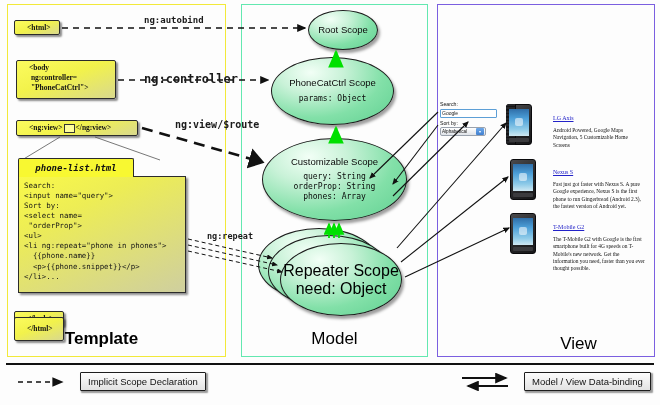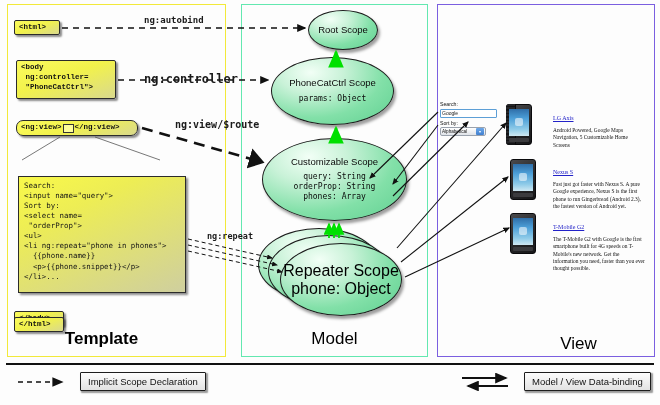--- a/index.html
+++ b/index.html
@@ -44,33 +44,33 @@
   #label-view     { left: 437px; top: 334px; width: 187px; padding-left: 48px; }
 
   
   .ybox {
     position: absolute;
     box-sizing: border-box;
     background: linear-gradient(160deg,#fbfb5e 0%, #f2f24b 45%, #d9d98e 100%);
     border: 1.2px solid #2b2b2b;
     border-radius: 2px;
     box-shadow: 2px 2px 2px rgba(0,0,0,0.45);
-    font-family: Liberation Mono, monospace;
+    font-family: Liberation Serif, serif;
     font-weight: bold;
     font-size: 7.5px;
     color: #111;
-    padding: 2px 4px;
+    padding: 2px 12px;
     line-height: 1.32;
     white-space: pre;
   }
   #box-html   { left: 14px; top: 20px;  width: 46px;  height: 15px; display:flex; align-items:center; }
   #box-body   { left: 16px; top: 60px;  width: 100px; height: 39px; }
-  #box-ngview { left: 16px; top: 120px; width: 122px; height: 16px; display:flex; align-items:center;border-radius:7px; }
+  #box-ngview { left: 16px; top: 120px; width: 122px; height: 16px; display:flex; align-items:center; }
   #box-bodyend{ left: 14px; top: 290px; width: 50px;  height: 15px; display:flex; align-items:center;margin-top:21px; }
-  #box-htmlend{ left: 14px; top: 317px; width: 50px;  height: 15px; display:flex; align-items:center;text-align:right; }
+  #box-htmlend{ left: 14px; top: 317px; width: 50px;  height: 24px; display:flex; align-items:center;text-align:right; }
 
   .ngview-slot {
     display:inline-block;
     width: 9px; height: 7px;
     border: 1px solid #333;
     background: #fdfd9a;
     margin: 0 1px;
     vertical-align: middle;
   }
 
@@ -344,20 +344,21 @@
 
   <div class="ybox" id="box-body"><span>&lt;body
  ng:controller=
  "PhoneCatCtrl"&gt;</span></div>
 
   <div class="ybox" id="box-ngview">
     <span>&lt;ng:view&gt;</span><span class="ngview-slot"></span><span>&lt;/ng:view&gt;</span>
   </div>
 
   <div id="callout">
+    <div id="callout-tab">phone-list.html</div>
     <div id="callout-body">Search:
 &lt;input name="query"&gt;
 Sort by:
 &lt;select name=
  "orderProp"&gt;
 &lt;ul&gt;
 &lt;li ng:repeat="phone in phones"&gt;
   {{phone.name}}
   &lt;p&gt;{{phone.snippet}}&lt;/p&gt;
 &lt;/li&gt;...</div>
@@ -388,21 +389,21 @@
 orderProp: String
 phones: Array</div>
   </div>
 
   <div id="repeater-stack">
     <div class="rep-ell" id="rep-back"></div>
     <div class="rep-ell" id="rep-mid"></div>
     <div class="rep-ell" id="rep-front">
       <div class="sname">Repeater
 Scope</div>
-      <div class="sprops">phone: Object</div>
+      <div class="sprops">need: Object</div>
     </div>
   </div>
 
   <div id="search-widget">
     <div class="sw-label">Search:</div>
     <input id="search-input" type="text" value="Google" style="">
     <div class="sw-label">Sort by:</div>
     <div id="sort-select">
       <span>Alphabetical</span>
       <span id="sort-arrow">▾</span>

